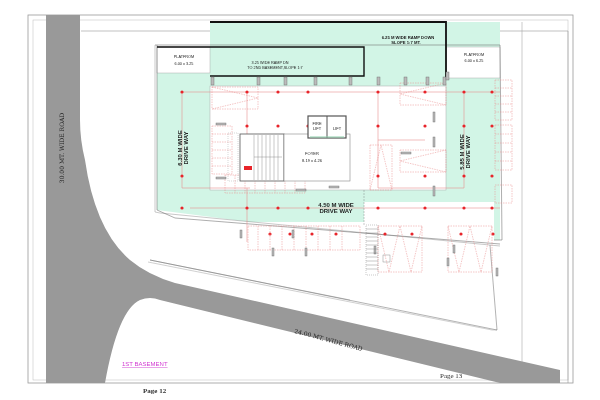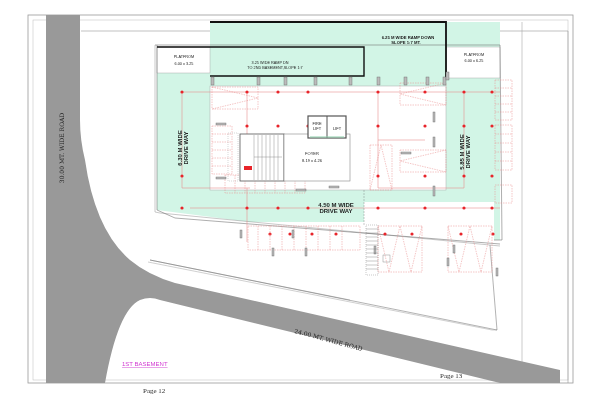--- a/index.html
+++ b/index.html
@@ -242,14 +242,14 @@
   <text class="lbl" font-size="6" font-weight="bold" x="336" y="213" text-anchor="middle">DRIVE WAY</text>
 
   <text class="lbl" font-size="4" x="317" y="125" text-anchor="middle">FIRE</text>
   <text class="lbl" font-size="4" x="317" y="130" text-anchor="middle">LIFT</text>
   <text class="lbl" font-size="4" x="337" y="130" text-anchor="middle">LIFT</text>
   <text class="lbl" font-size="4" x="312" y="155" text-anchor="middle">FOYER</text>
   <text class="lbl" font-size="4" x="312" y="162" text-anchor="middle">8.19 x 4.26</text>
 </svg>
 
 <div class="basement-label" style="left:122px; top:361px;">1ST BASEMENT</div>
-<div class="page-label" style="left:143px; top:387px;">Page 12</div>
+<div class="page-label" style="left:143px; top:387px;font-weight:bold;">Page 12</div>
 <div class="page-label" style="left:440px; top:372px;">Page 13</div>
 
 </body></html>

